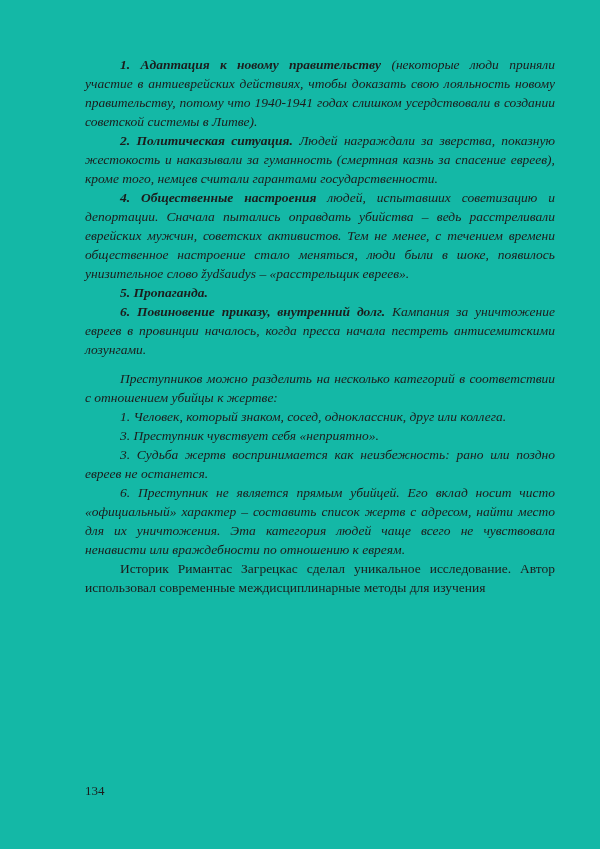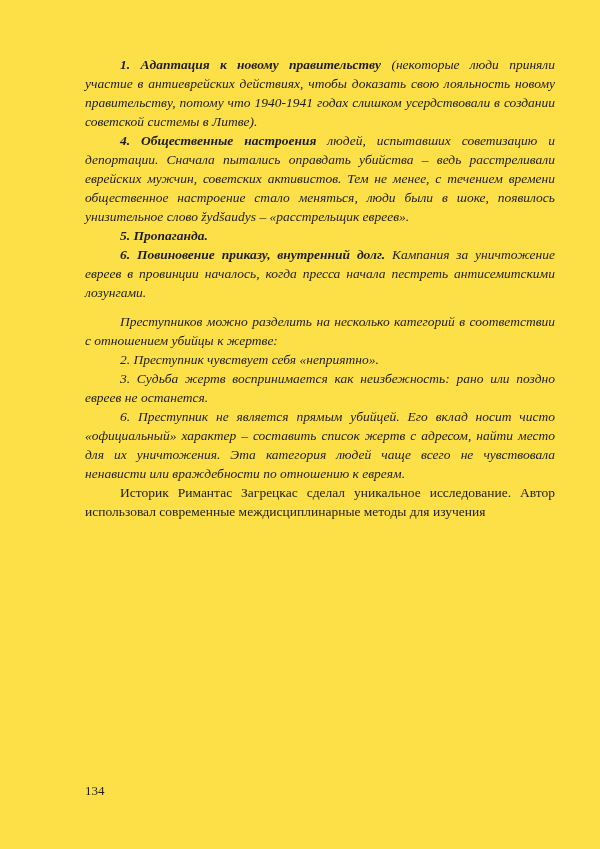--- a/index.html
+++ b/index.html
@@ -1,21 +1,21 @@
 <!DOCTYPE html>
 <html><head>
 <meta charset="utf-8">
 <style>
   html, body { margin: 0; padding: 0; background: #ffffff; }
   .page {
     position: relative;
     width: 600px;
     height: 849px;
     box-sizing: border-box;
-    background: #fde047;
+    background: #14b8a6;
     font-family: "Liberation Serif", serif;
     color: #1c1c1c;
     padding: 55px 45px 0 85px;
     overflow: hidden;
   }
   .body-text { width: 470px; }
   .para {
     margin: 0;
     font-size: 13.5px;
     line-height: 19px;
@@ -49,27 +49,29 @@
     font-size: 13px;
   }
 </style>
 </head>
 <body>
 
 <div class="page">
   <div class="body-text">
       <div class="section section-motives-list">
         <p class="para"><span class="b i">1. Адаптация к новому правительству </span><span class="i">(некоторые люди приняли участие в антиеврейских действиях, чтобы доказать свою лояльность новому правительству, потому что 1940-1941 годах слишком усердствовали в создании советской системы в Литве).</span></p>
+        <p class="para"><span class="b i">2. Политическая ситуация. </span><span class="i">Людей награждали за зверства, показную жестокость и наказывали за гуманность (смертная казнь за спасение евреев), кроме того, немцев считали гарантами государственности.</span></p>
         <p class="para"><span class="b i">4. Общественные настроения </span><span class="i">людей, испытавших советизацию и депортации. Сначала пытались оправдать убийства – ведь расстреливали еврейских мужчин, советских активистов. Тем не менее, с течением времени общественное настроение стало меняться, люди были в шоке, появилось унизительное слово žydšaudys – «расстрельщик евреев».</span></p>
         <p class="para"><span class="b i">5. Пропаганда.</span></p>
         <p class="para"><span class="b i">6. Повиновение приказу, внутренний долг. </span><span class="i">Кампания за уничтожение евреев в провинции началось, когда пресса начала пестреть антисемитскими лозунгами.</span></p>
       </div>
       <div class="section section-categories">
         <p class="para"><span class="i">Преступников можно разделить на несколько категорий в соответствии с отношением убийцы к жертве:</span></p>
-        <p class="para"><span class="i">2. Преступник чувствует себя «неприятно».</span></p>
+        <p class="para"><span class="i">1. Человек, который знаком, сосед, одноклассник, друг или коллега.</span></p>
+        <p class="para"><span class="i">3. Преступник чувствует себя «неприятно».</span></p>
         <p class="para"><span class="i">3. Судьба жертв воспринимается как неизбежность: рано или поздно евреев не останется.</span></p>
         <p class="para"><span class="i">6. Преступник не является прямым убийцей. Его вклад носит чисто «официальный» характер – составить список жертв с адресом, найти место для их уничтожения. Эта категория людей чаще всего не чувствовала ненависти или враждебности по отношению к евреям.</span></p>
       </div>
       <div class="section section-closing">
         <p class="para"><span>Историк Римантас Загрецкас сделал уникальное исследование. Автор использовал современные междисциплинарные методы для изучения</span></p>
       </div>
     </div>
 
 
   <div class="page-number">134</div>

